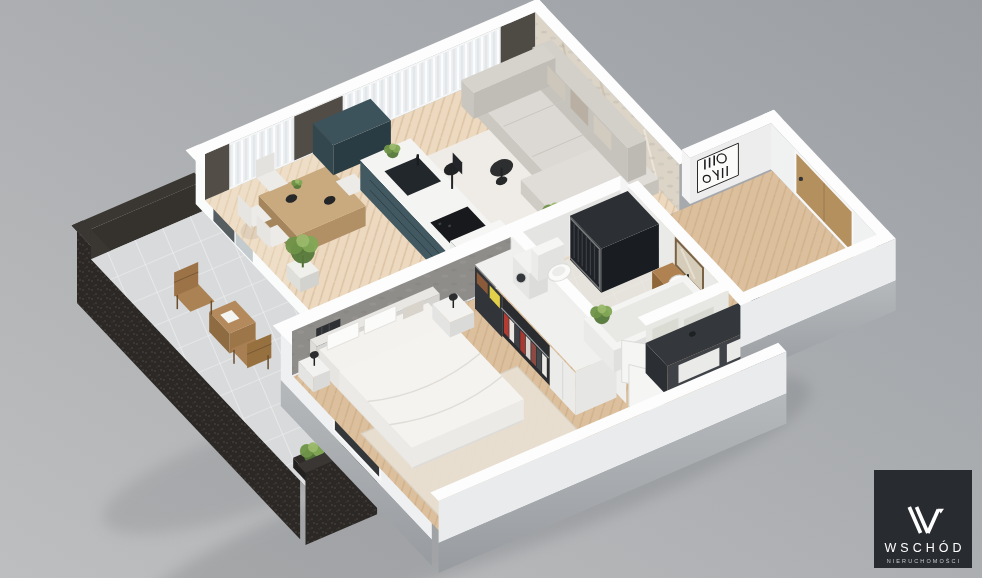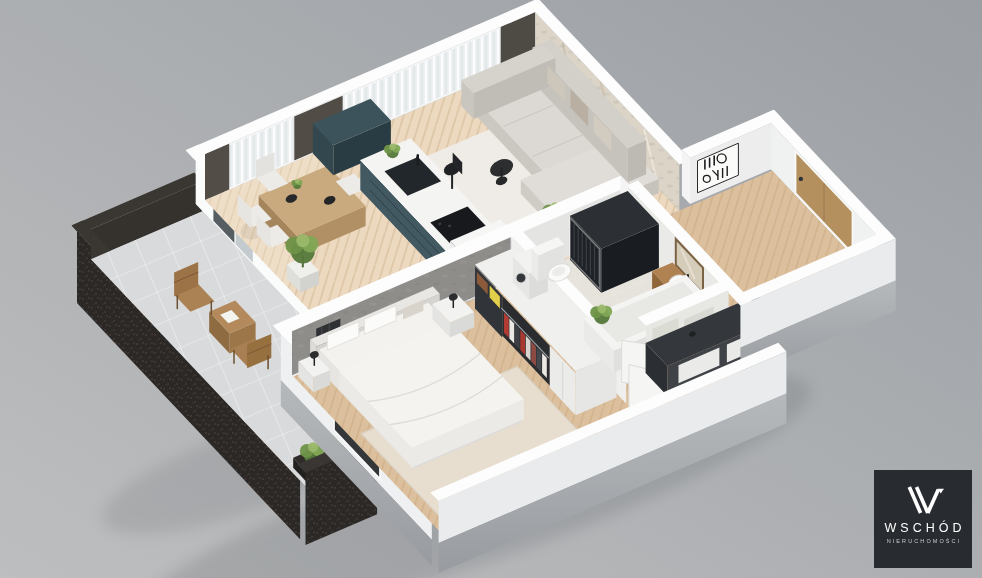--- a/index.html
+++ b/index.html
@@ -1,21 +1,21 @@
 <!DOCTYPE html>
 <html><head>
 <meta charset="utf-8">
 <style>
   html,body{margin:0;padding:0;width:982px;height:578px;overflow:hidden;
     font-family:"Liberation Sans",sans-serif;background:#aaadb0;}
   #stage{position:relative;width:982px;height:578px;}
   #scene{position:absolute;left:0;top:0;}
   .logo{position:absolute;right:10px;bottom:10px;width:98px;height:98px;
     display:flex;flex-direction:column;align-items:center;justify-content:flex-end;
-    padding-bottom:24px;box-sizing:border-box;}
+    padding-bottom:4px;box-sizing:border-box;}
   .logo-mark{width:42px;height:30px;margin-bottom:6px;}
   .logo-mark path.s{fill:none;stroke-width:4.6;}
   .logo-title{font-size:12.5px;letter-spacing:4px;padding-left:4px;white-space:nowrap;}
   .logo-subtitle{font-size:5.5px;letter-spacing:2.1px;padding-left:2px;margin-top:3px;white-space:nowrap;}
 </style>
 </head>
 <body>
 
 <div id="stage">
   <svg id="scene" width="982" height="578" viewBox="0 0 982 578">

